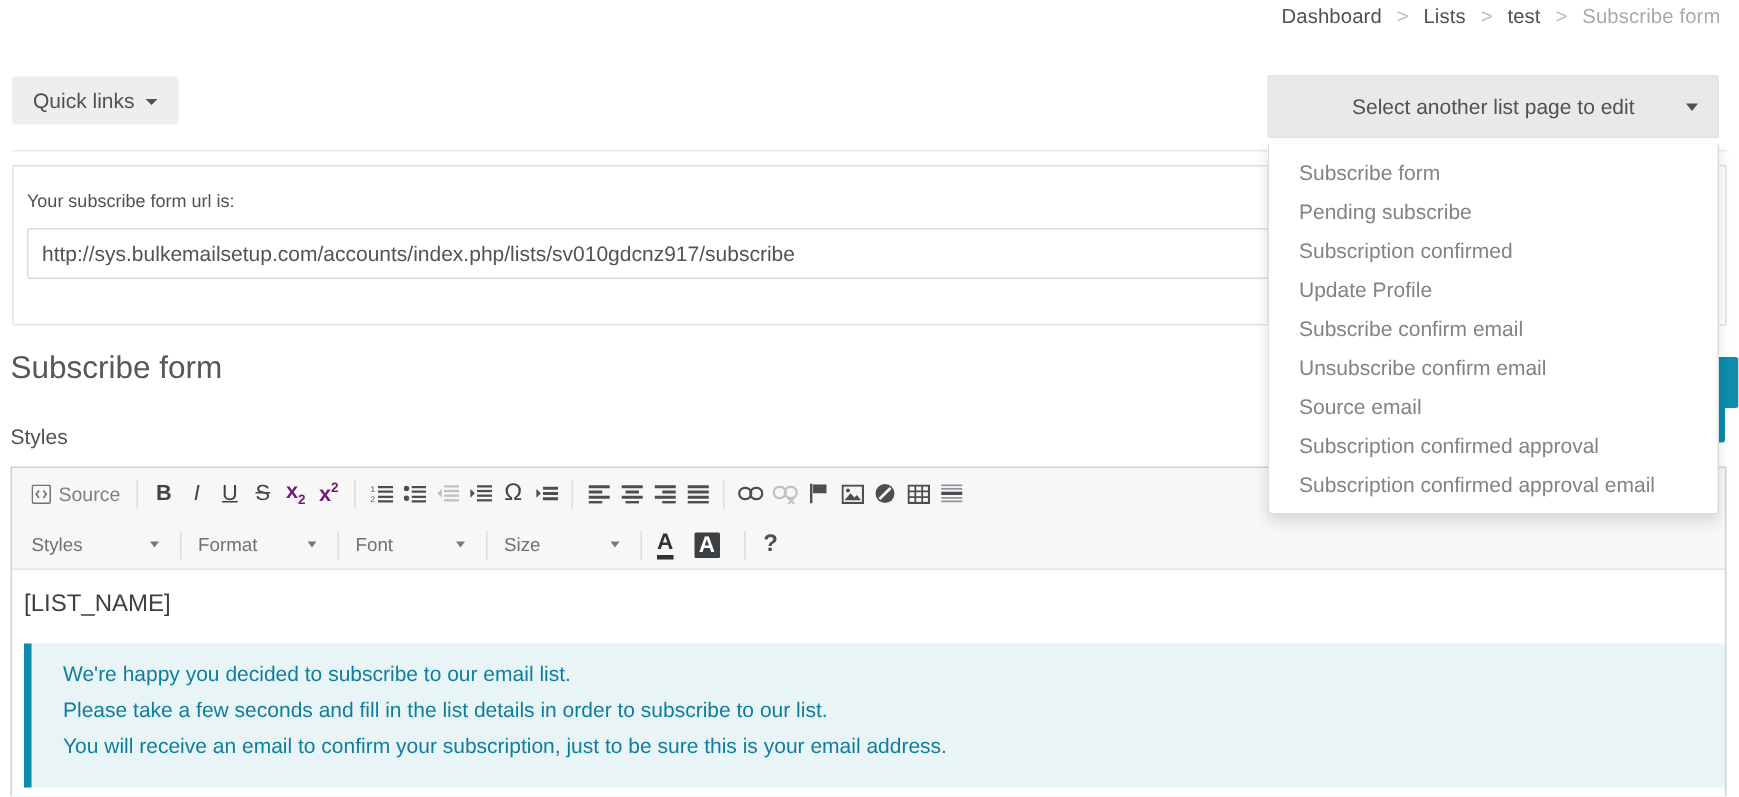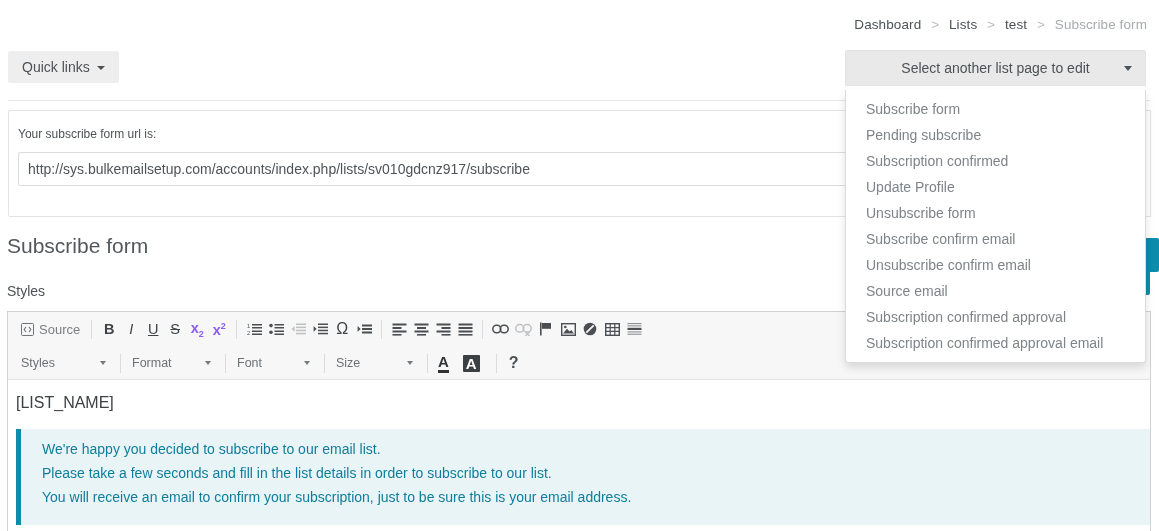--- a/index.html
+++ b/index.html
@@ -14,21 +14,21 @@
     position: relative;
     width: 1159px;
     height: 531px;
     background: #fff;
   }
 
   
   .breadcrumb {
     position: absolute;
     right: 12px;
-    top: 17px;
+    top: 3px;
     font-size: 13.5px;
     color: #555a5e;
     white-space: nowrap;
     letter-spacing: .1px;
   }
   .breadcrumb .crumb { color: #4d5256; }
   .breadcrumb .sep { color: #b9bdc0; margin: 0 6px; }
   .breadcrumb .crumb.active { color: #a7abae; }
 
   
@@ -155,21 +155,21 @@
   }
   .tb-btn.src {
     font-size: 13px;
     color: #7a7f83;
     gap: 5px;
     padding: 0 5px;
   }
   .tb-btn.dis { opacity: .32; }
   .tb-btn svg { display: block; }
   .tb-btn b, .tb-btn i, .tb-btn u, .tb-btn s { font-size: 14.5px; color: #3f4347; }
-  .tb-btn .sub { font-size: 14.5px; color: #8b5cf6; font-weight: 700; }
+  .tb-btn .sub { font-size: 14.5px; color: #701a75; font-weight: 700; }
   .tb-btn .sub sub, .tb-btn .sub sup { font-size: 9px; font-weight: 700; }
 
   .tb-combo {
     height: 24px;
     display: flex;
     align-items: center;
     font-size: 12.5px;
     color: #6d7276;
     cursor: pointer;
     flex: none;
@@ -243,21 +243,21 @@
   .teal-2 { right: 0px; top: 238px; width: 30px; height: 34px; }
 
   
   .dd-wrap {
     position: absolute;
     left: 845px; top: 50px;
     width: 301px;
     z-index: 40;
   }
   .dd-toggle {
-    height: 36px;
+    height: 42px;
     background: #e9e9e9;
     border: 1px solid #e3e3e3;
     border-radius: 2px 2px 0 0;
     display: flex;
     align-items: center;
     justify-content: center;
     position: relative;
     font-size: 14px;
     color: #4c5256;
     cursor: pointer;
@@ -584,21 +584,20 @@
   <div class="dd-wrap">
     <div class="dd-toggle">
       <span>Select another list page to edit</span>
       <span class="dcaret"></span>
     </div>
     <div class="dd-menu">
       <div class="dd-item">Subscribe form</div>
       <div class="dd-item">Pending subscribe</div>
       <div class="dd-item">Subscription confirmed</div>
       <div class="dd-item">Update Profile</div>
-      <div class="dd-item">Unsubscribe form</div>
       <div class="dd-item">Subscribe confirm email</div>
       <div class="dd-item">Unsubscribe confirm email</div>
       <div class="dd-item">Source email</div>
       <div class="dd-item">Subscription confirmed approval</div>
       <div class="dd-item">Subscription confirmed approval email</div>
     </div>
   </div>
 
 </div>
 

